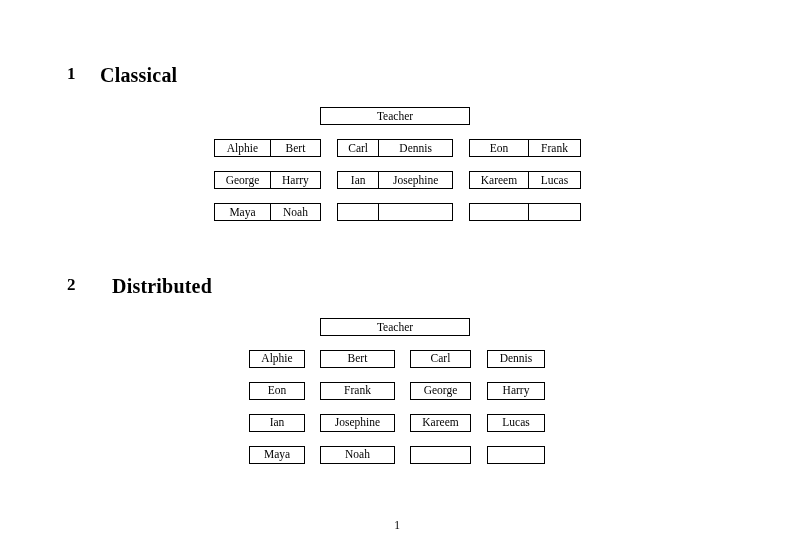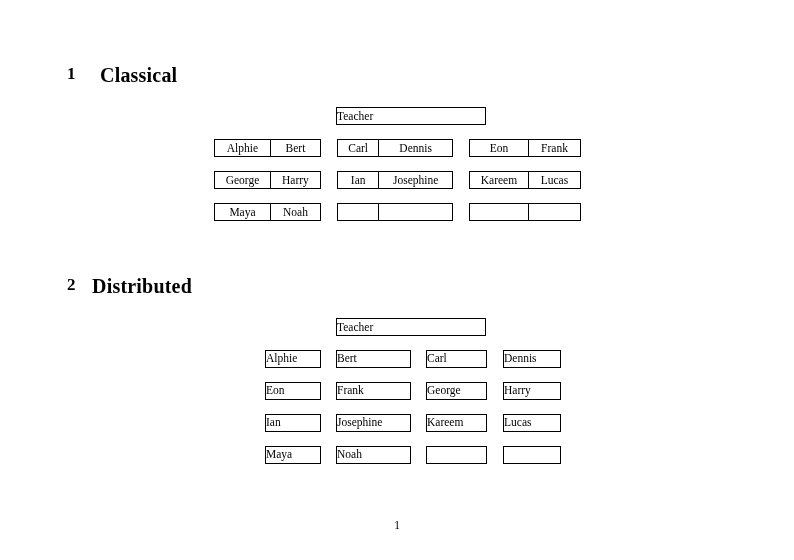--- a/index.html
+++ b/index.html
@@ -31,34 +31,34 @@
   }
   .section-number {
     position: absolute;
     font-size: 17px;
     font-weight: bold;
   }
 
   #sec1-num  { left: 67px;  top: 64px; }
   #sec1-ttl  { left: 100px; top: 64px; }
   #sec2-num  { left: 67px;  top: 275px; }
-  #sec2-ttl  { left: 92px; top: 275px; }
+  #sec2-ttl  { left: 112px; top: 275px; }
 
   
   .box {
     position: absolute;
     box-sizing: border-box;
     border: 1px solid #000000;
     background: #ffffff;
     font-size: 11.5px;
     line-height: 15px;
+    text-align: center;
     white-space: nowrap;
     overflow: hidden;
     height: 18px;
-    margin-left: 16px;
   }
 
   
   .pair {
     position: absolute;
     box-sizing: border-box;
     border: 1px solid #000000;
     background: #ffffff;
     height: 18px;
     display: flex;

